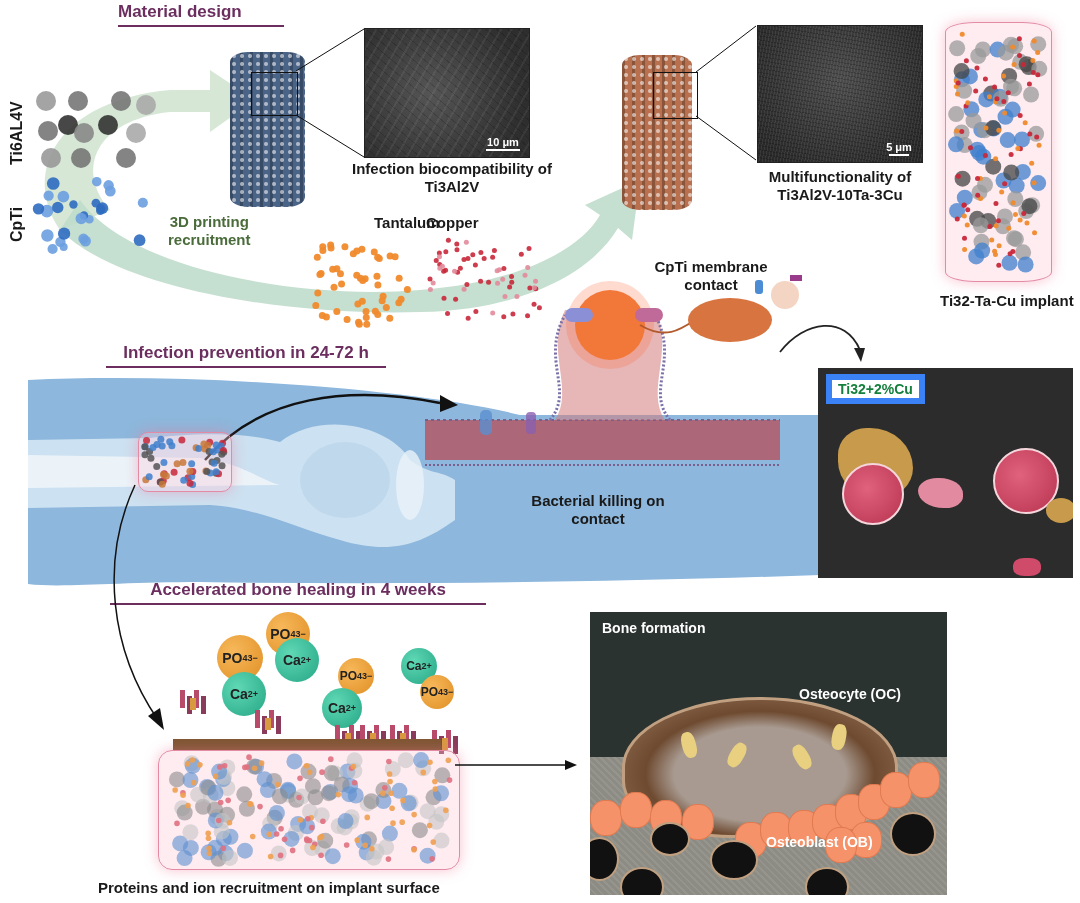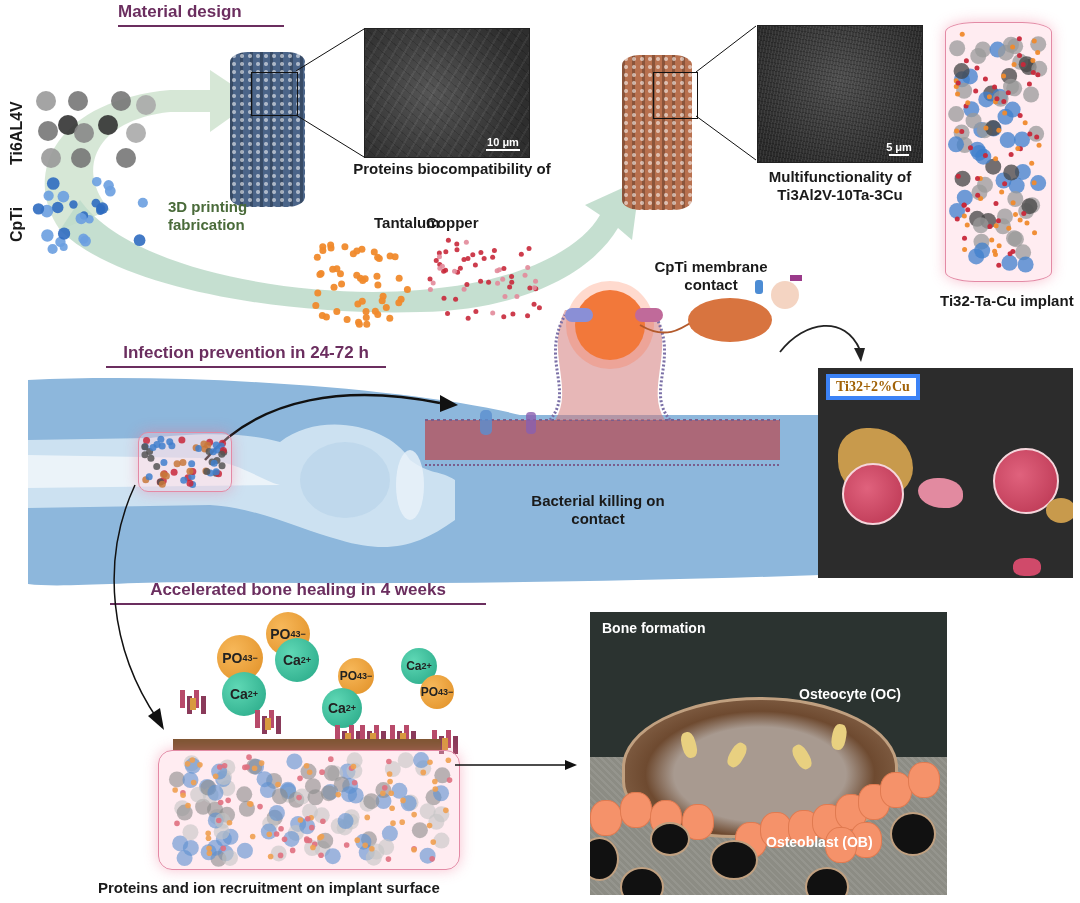--- a/index.html
+++ b/index.html
@@ -32,22 +32,22 @@
               background-size:8px 8px, auto; }
   .zoombox { position:absolute; border:1px solid #111; }
   .implant-cyl { position:absolute; border:1.5px solid #e38aa5; border-radius:30px/10px;
                  background:rgba(255,200,215,0.35); box-shadow:0 0 14px rgba(240,120,150,0.45); }
   .ion { position:absolute; border-radius:50%; font-weight:bold; font-size:14px; color:#222;
          display:flex; align-items:center; justify-content:center; }
   .ion.po { background:radial-gradient(circle at 35% 35%, #f7b85a, #e08f25); }
   .ion.ca { background:radial-gradient(circle at 35% 35%, #5fd8b5, #25a685); }
   .ion sup { font-size:9px; }
   .ion sub { font-size:9px; }
-  .photo-label { position:absolute; background:#fff; border:4px solid #3b82f6; font-weight:bold;
-                 font-size:14px; padding:1px 6px; color:#a16207;font-family:Liberation Serif, serif; }
+  .photo-label { position:absolute; background:#fff; border:6px solid #3b82f6; font-weight:bold;
+                 font-size:14px; padding:1px 6px; color:#15803d; }
   .bone-text { position:absolute; color:#fff; font-weight:bold; font-size:14px; white-space:nowrap; }
 </style>
 </head>
 <body>
 
 <div class="heading" style="left:118px; top:2px; width:166px; ">Material design</div>
 
 <svg class="abs" style="left:0; top:0;" width="1080" height="330">
   <path d="M60,230 C20,170 60,100 170,90 L210,90 L210,70 L255,100 L210,132 L210,112 L170,112 C95,120 75,170 110,210 Z" fill="#cfe3cf" opacity="0.85"></path>
   <path d="M80,200 C130,270 300,300 420,290 C520,282 580,250 600,215 L585,205 L640,180 L632,240 L618,228 C590,275 520,310 420,312 C290,316 120,290 60,230 Z" fill="#bfdccb" opacity="0.9"></path>
@@ -96,33 +96,34 @@
     <circle cx="57.46973593964335" cy="156.06185699588477" r="5.468728566529492" fill="#6a9ee0" opacity="0.9"></circle>
     <circle cx="19.386831275720166" cy="150.5249914266118" r="6.2406335733882035" fill="#6a9ee0" opacity="0.9"></circle>
   </svg>
 
 <div class="scaffold" style="left:230px; top:52px; width:75px; height:155px; background-color:#4a6488;"></div>
 <div class="zoombox" style="left:251px; top:72px; width:45px; height:42px;"></div>
 <svg class="abs" style="left:290px; top:25px;" width="80" height="140">
   <line x1="6" y1="46" x2="74" y2="4" stroke="#111" stroke-width="1"></line>
   <line x1="6" y1="90" x2="74" y2="132" stroke="#111" stroke-width="1"></line>
 </svg>
-<div class="lbl lbl-green" style="left:168px; top:198px;">
+<div class="lbl lbl-green" style="left:168px; top:213px;text-align:center;">
   <div>3D printing</div>
-  <div>fabrication</div>
+  <div>recruitment</div>
 </div>
 
 <div class="sem" style="left:364px; top:28px; width:164px; height:128px;">
   <div class="scale" style="right:6px; bottom:6px; width:40px;">
     <div>10 μm</div>
     <div class="bar" style="width:34px;"></div>
   </div>
 </div>
 <div class="lbl" style="left:327px; top:160px; width:250px;">
-  <div>Proteins biocompatibility of</div>
+  <div>Infection biocompatibility of</div>
+  <div>Ti3Al2V</div>
 </div>
 
 <div class="lbl" style="left:328px; top:214px;margin-left:46px;">Tantalum</div>
 <div class="lbl" style="left:426px; top:214px;">Copper</div>
 <svg class="abs" style="left:310px; top:235px;" width="240" height="95" id="taCu">
     <circle cx="7.317986968449931" cy="22.355624142661178" r="3.5" fill="#f08a2c" opacity="0.95"></circle>
     <circle cx="72.17193930041152" cy="65.81721536351166" r="3.5" fill="#f08a2c" opacity="0.95"></circle>
     <circle cx="67.73062414266118" cy="79.56687242798354" r="3.5" fill="#f08a2c" opacity="0.95"></circle>
     <circle cx="26.83354766803841" cy="76.44410150891632" r="3.5" fill="#f08a2c" opacity="0.95"></circle>
     <circle cx="21.02391975308642" cy="12.992112482853223" r="3.5" fill="#f08a2c" opacity="0.95"></circle>

